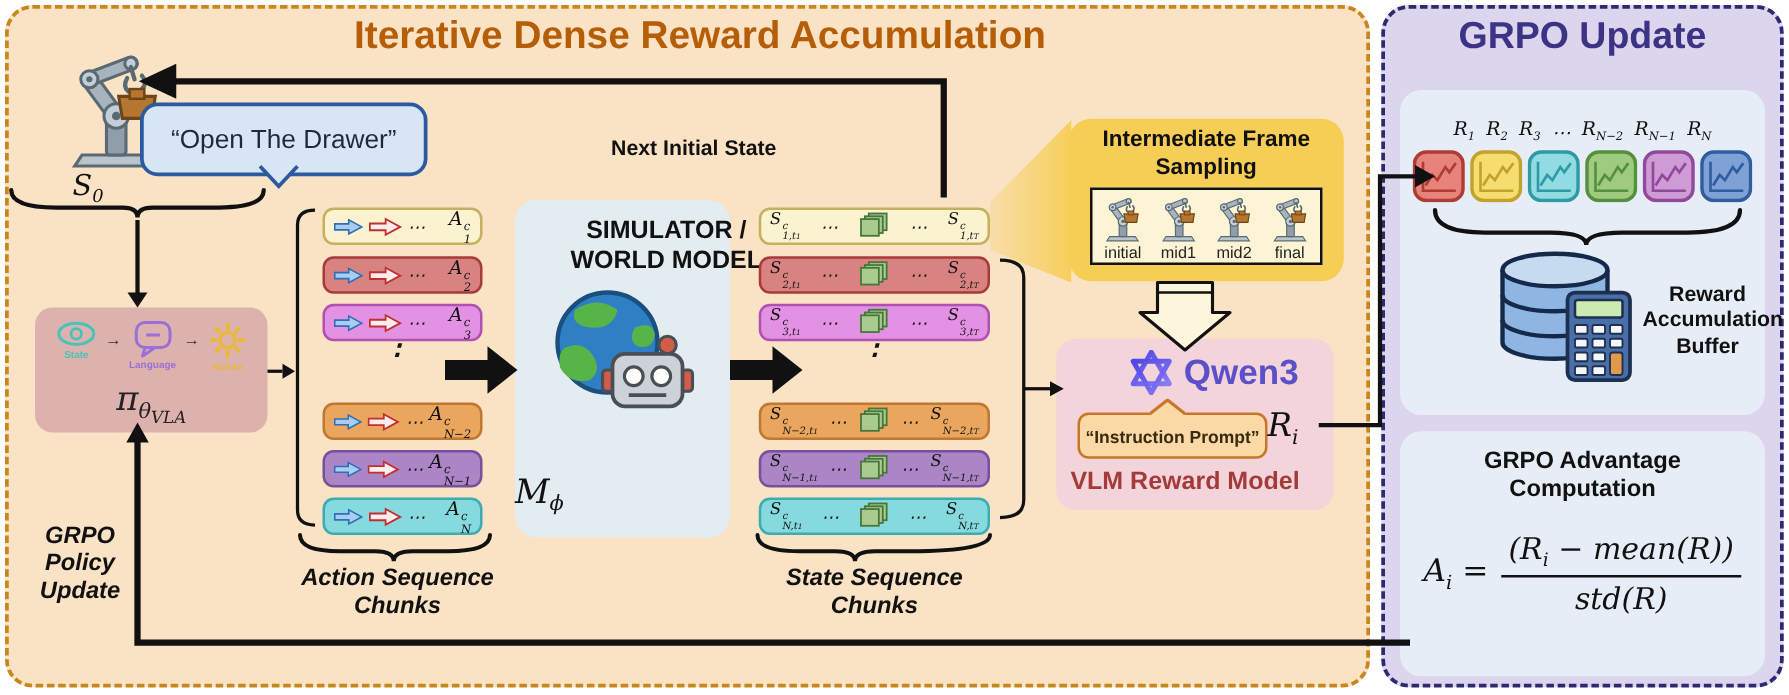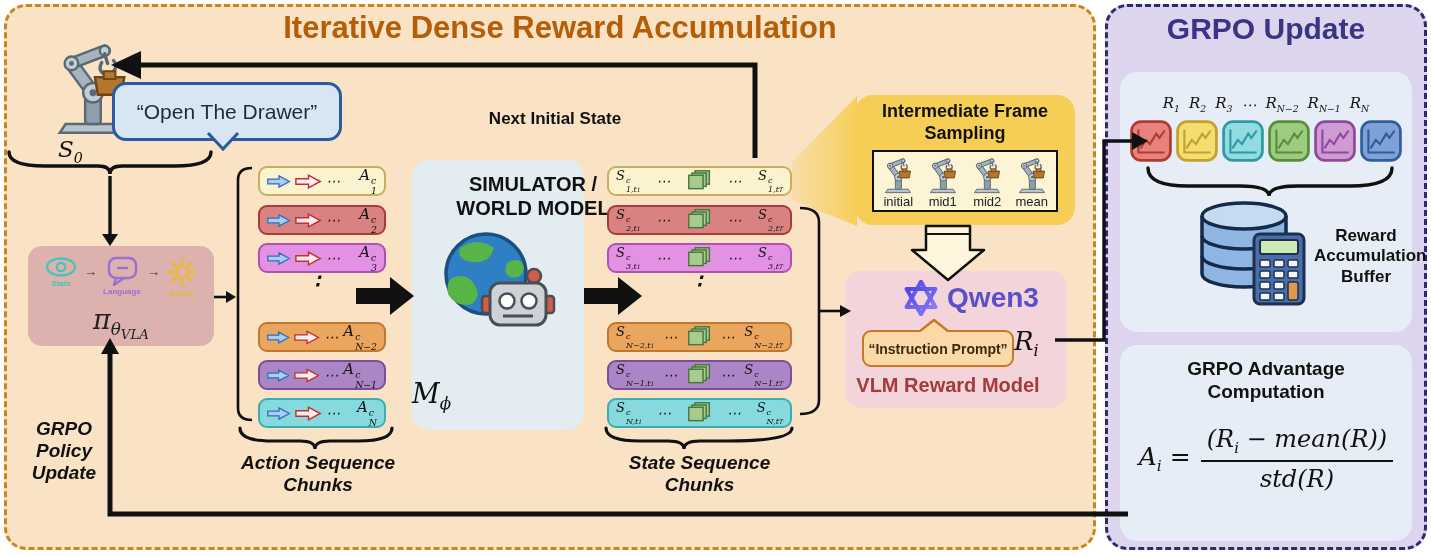--- a/index.html
+++ b/index.html
@@ -259,21 +259,21 @@
  <line x1="24" y1="26" x2="58" y2="13" stroke="#a7b4bd" stroke-width="8" stroke-linecap="round"></line>
  <circle cx="46" cy="56" r="10" fill="#c3ced6" stroke="#5a6a74" stroke-width="2.5"></circle>
           <circle cx="46" cy="56" r="3.5" fill="#5a6a74"></circle>
  <circle cx="24" cy="26" r="7" fill="#c3ced6" stroke="#5a6a74" stroke-width="2.5"></circle>
           <circle cx="24" cy="26" r="2.5" fill="#5a6a74"></circle>
  <circle cx="58" cy="13" r="5" fill="#c3ced6" stroke="#5a6a74" stroke-width="2.5"></circle>
  <path d="M58,16 L61,26 M55,25 q-4,7 1,11 M67,23 q5,6 0,11" fill="none" stroke="#5a6a74" stroke-width="3.5" stroke-linecap="round"></path>
  <path d="M48,40 L78,40 L75,58 L51,58 Z" fill="#b5762f" stroke="#6e4518" stroke-width="2.5"></path>
  <rect x="57" y="34" width="12" height="8" fill="#b5762f" stroke="#6e4518" stroke-width="2"></rect>
 </svg>
-        <span class="t">mean</span>
+        <span class="t">final</span>
       </div>
     </div>
 
   <div class="abs" id="qwen-box" style="z-index:2"></div>
   <div class="abs" id="qwen-head" style="z-index:2">
     <svg width="36" height="36" viewBox="0 0 40 40">
       <defs>
           <linearGradient id="qg" x1="0" y1="0" x2="1" y2="1">
         <stop offset="0" stop-color="#4f46e5"></stop>
             <stop offset="1" stop-color="#8b7cf5"></stop>

